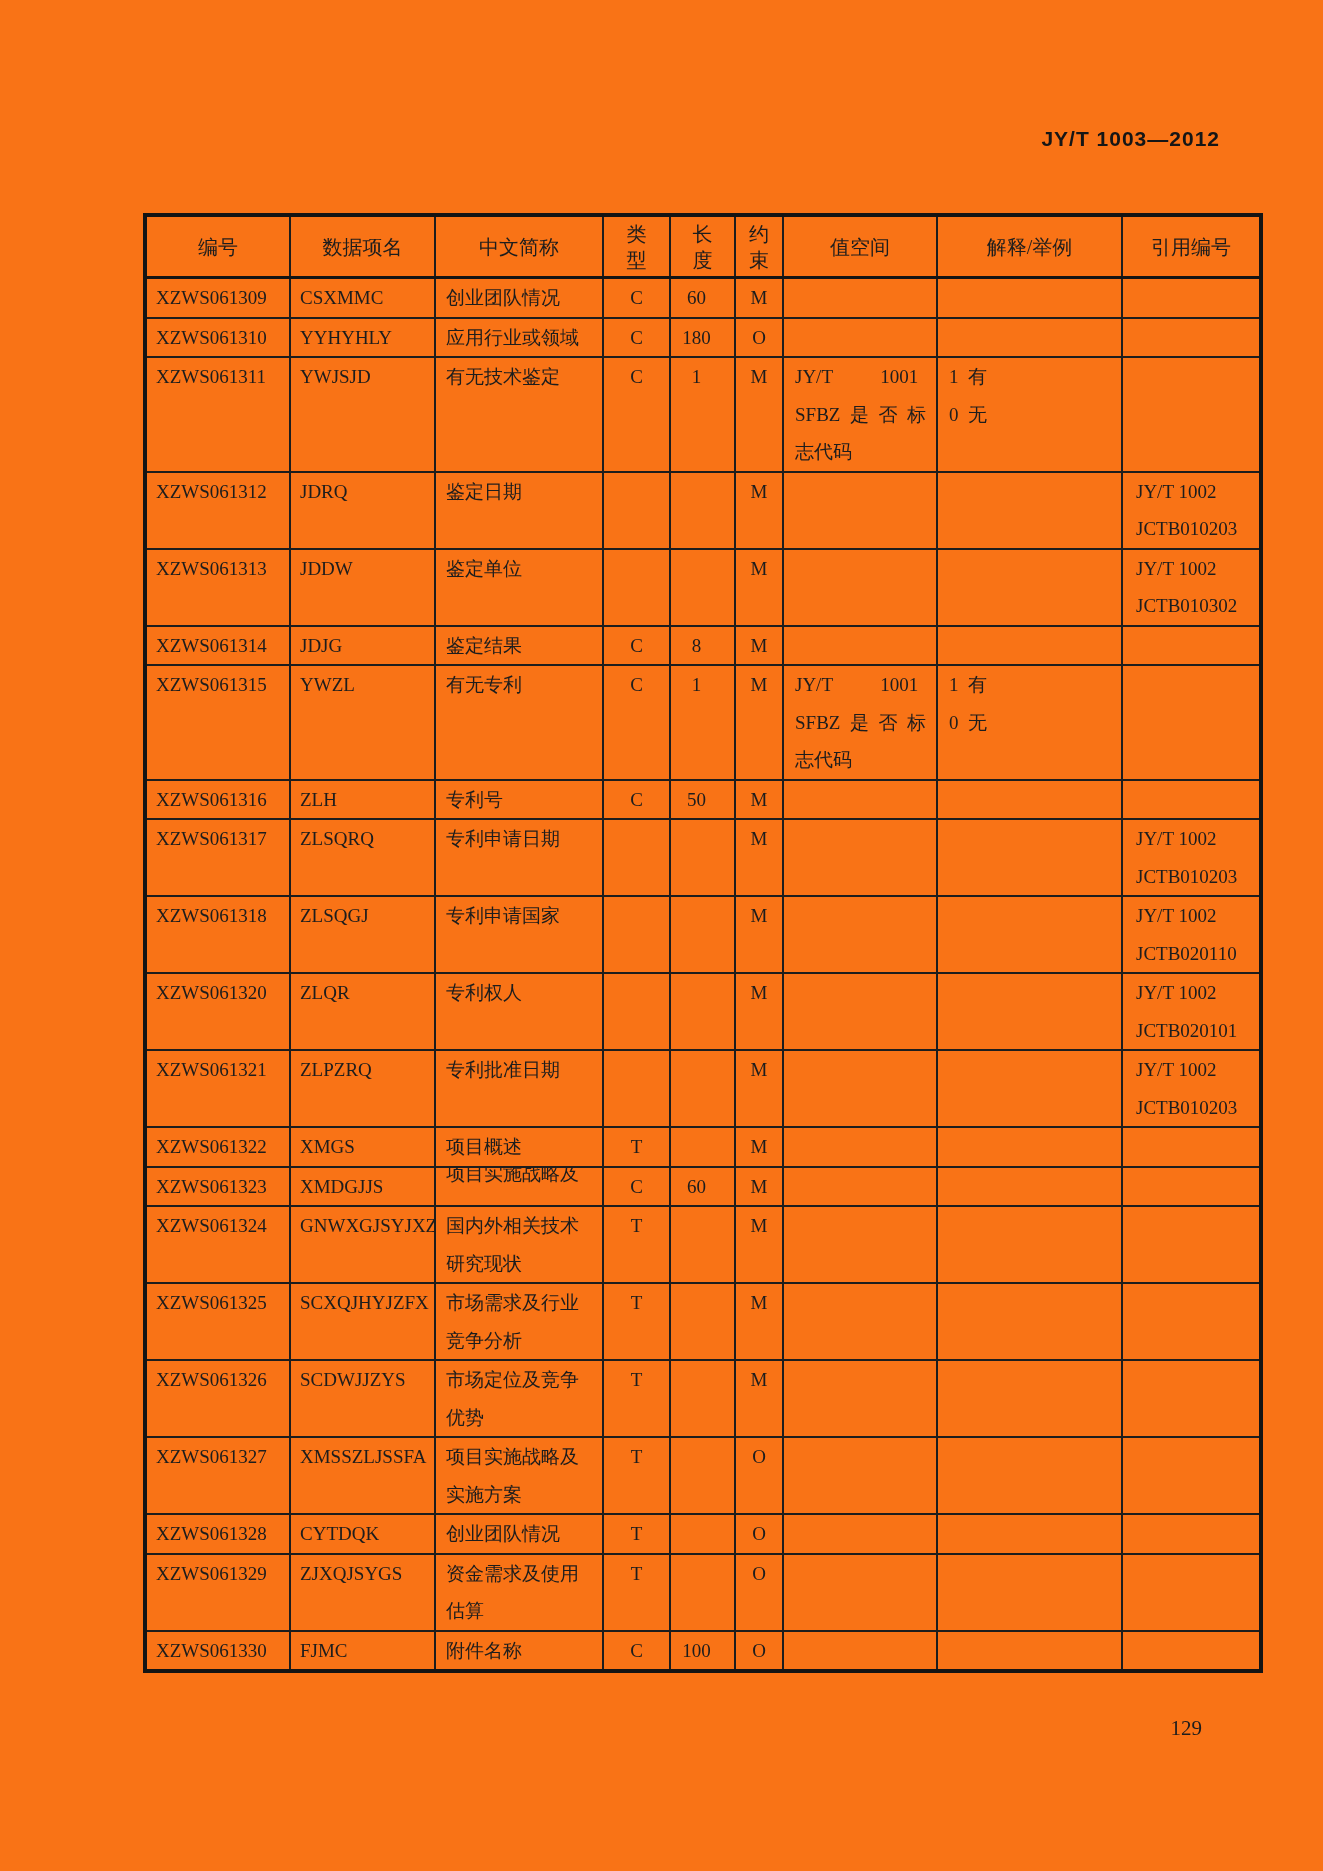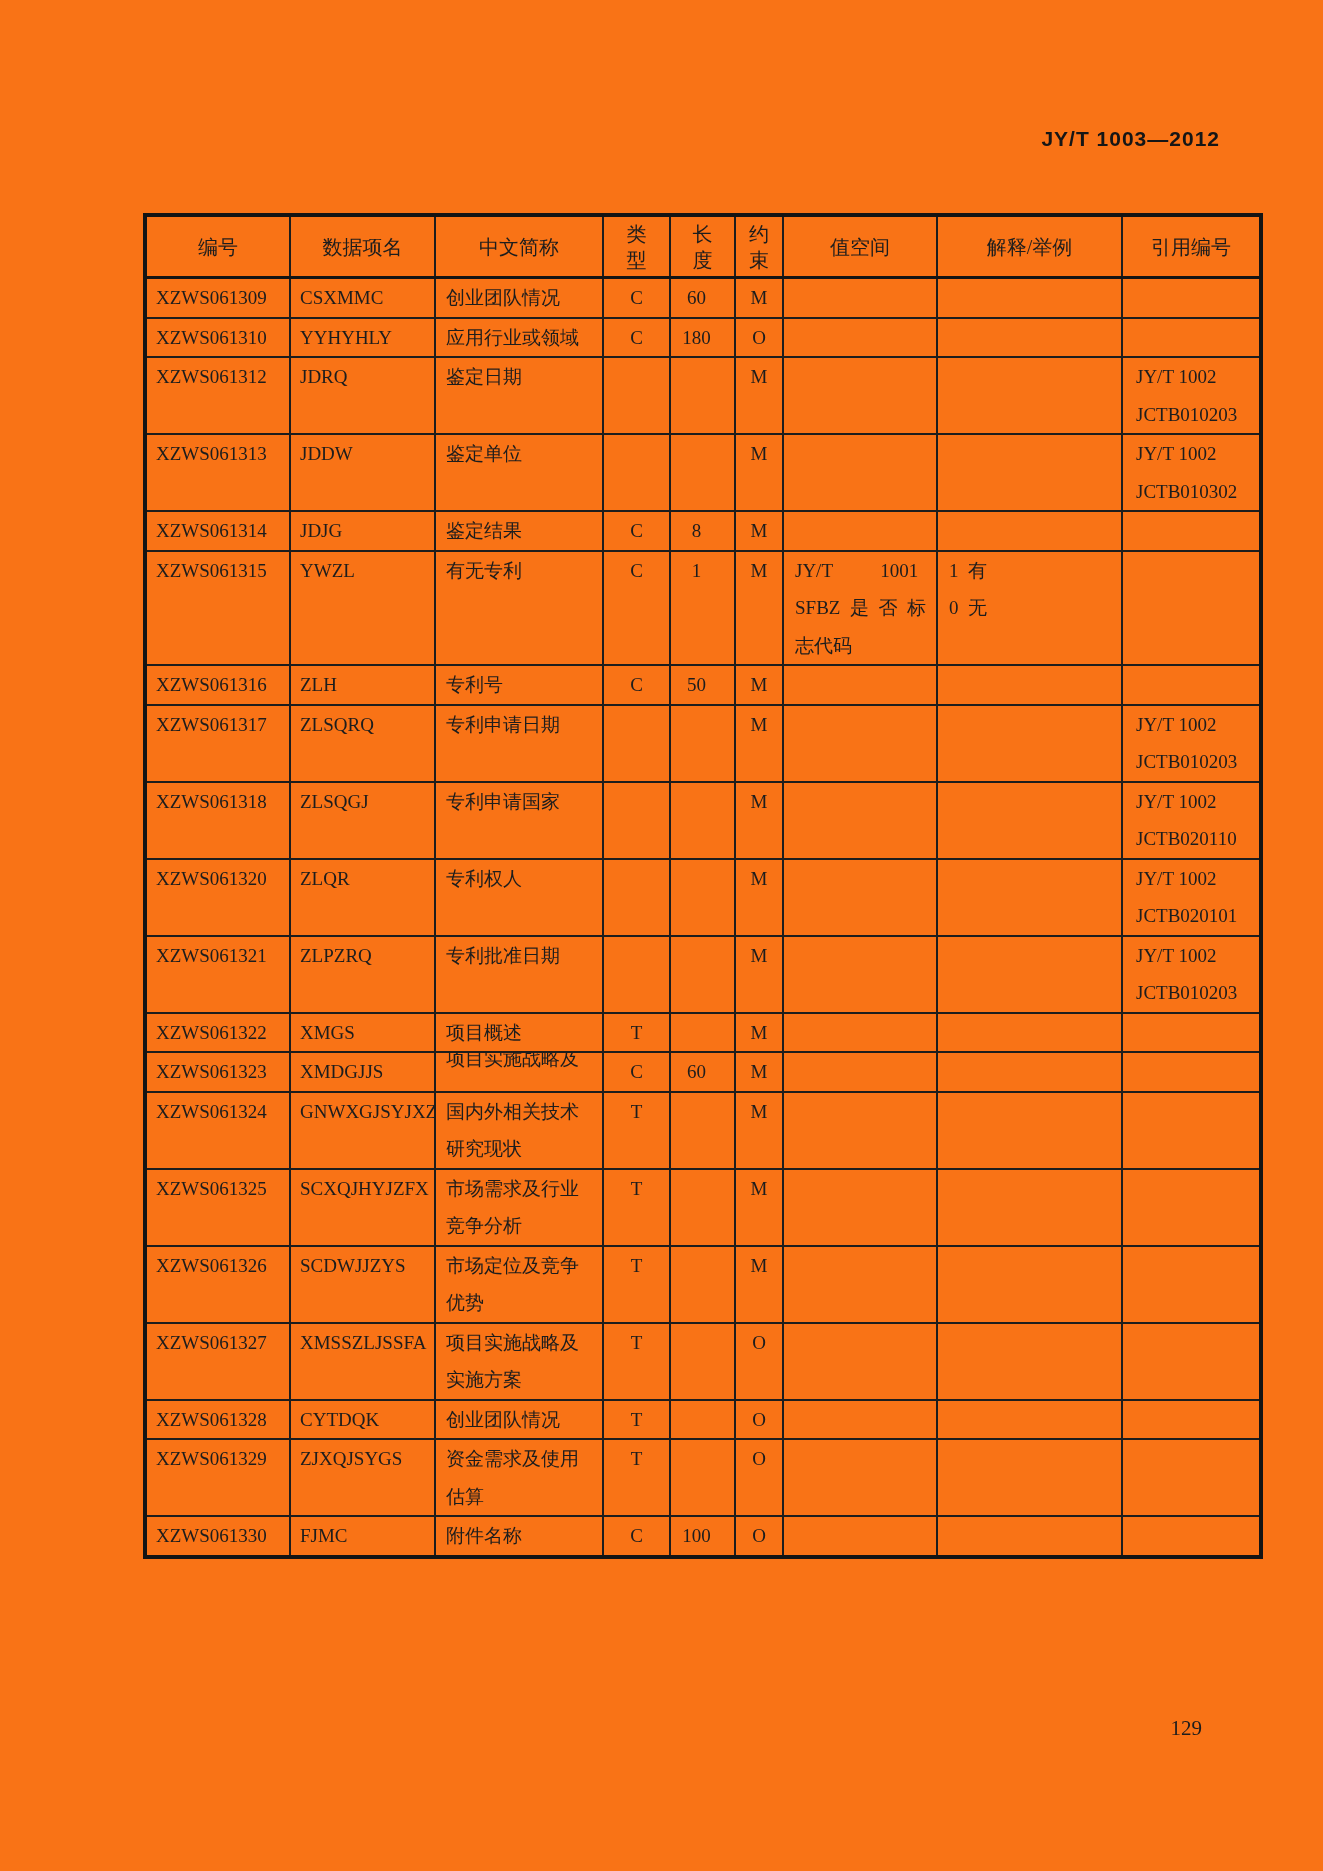--- a/index.html
+++ b/index.html
@@ -123,20 +123,34 @@
             <td class="c-name">YYHYHLY</td>
             <td class="c-cn">应用行业或领域</td>
             <td class="c-type">C</td>
             <td class="c-len">180</td>
             <td class="c-cons">O</td>
             <td class="c-vs"></td>
             <td class="c-ex"></td>
             <td class="c-ref"></td>
           </tr>
           <tr>
+            <td class="c-id">XZWS061311</td>
+            <td class="c-name">YWJSJD</td>
+            <td class="c-cn">有无技术鉴定</td>
+            <td class="c-type">C</td>
+            <td class="c-len">1</td>
+            <td class="c-cons">M</td>
+            <td class="c-vs">JY/T          1001
+SFBZ  是  否  标
+志代码</td>
+            <td class="c-ex">1  有
+0  无</td>
+            <td class="c-ref"></td>
+          </tr>
+          <tr>
             <td class="c-id">XZWS061312</td>
             <td class="c-name">JDRQ</td>
             <td class="c-cn">鉴定日期</td>
             <td class="c-type"></td>
             <td class="c-len"></td>
             <td class="c-cons">M</td>
             <td class="c-vs"></td>
             <td class="c-ex"></td>
             <td class="c-ref">JY/T 1002
 JCTB010203</td>

